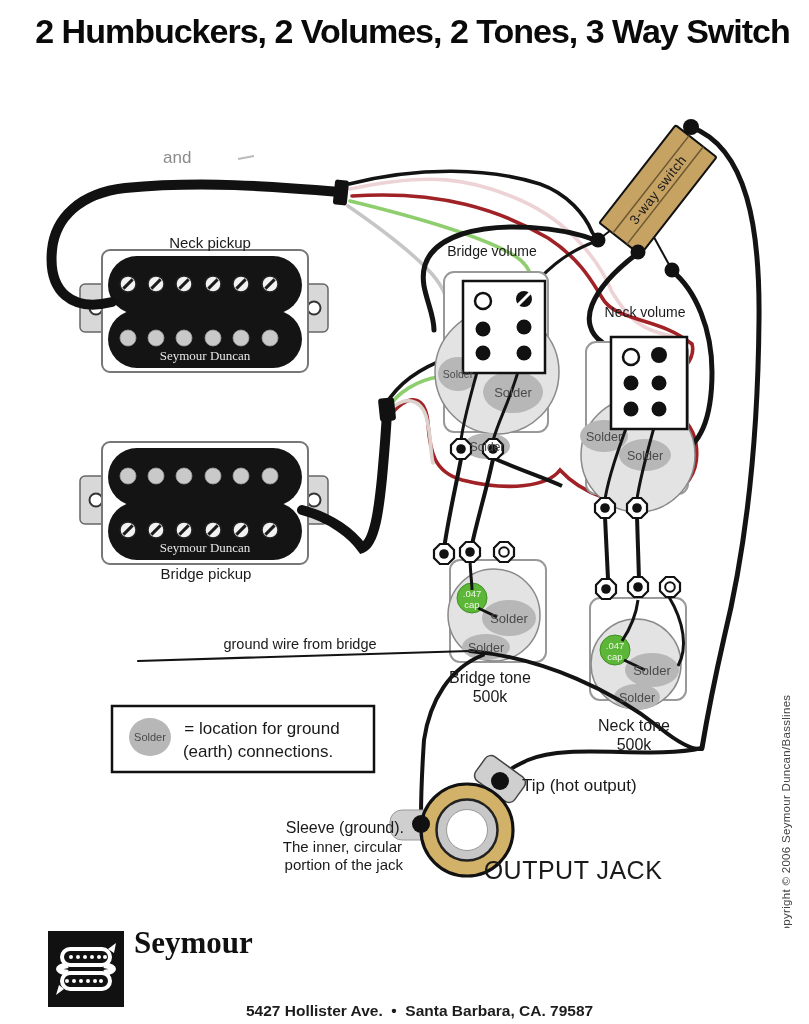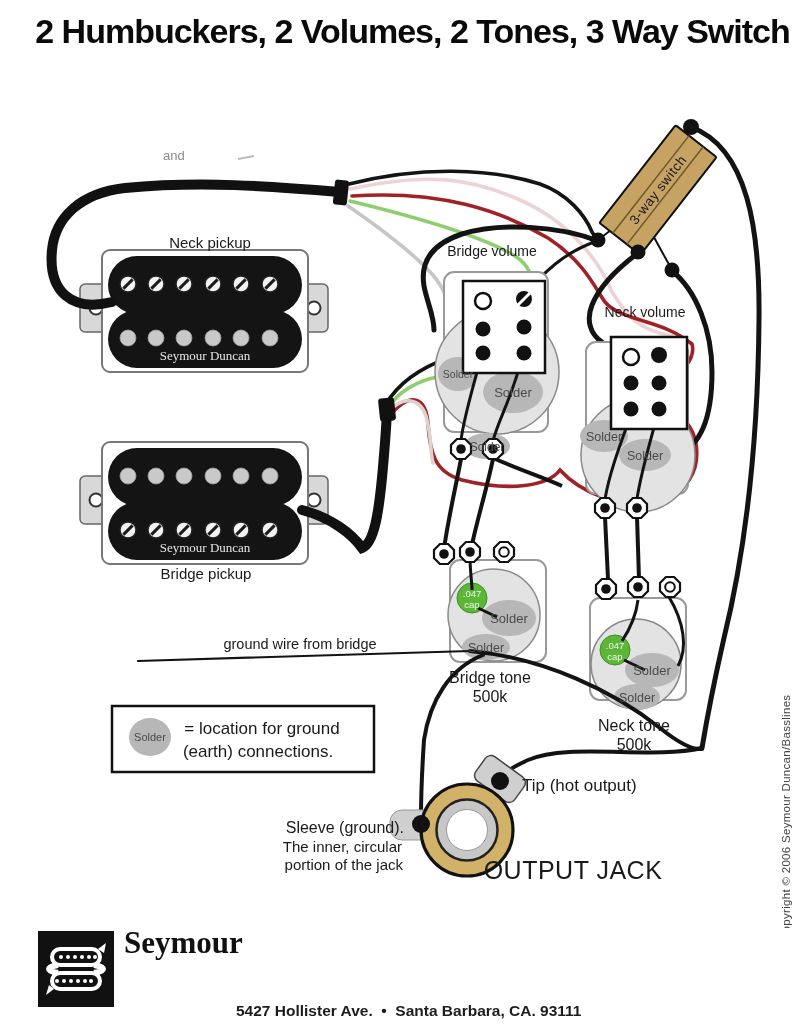--- a/index.html
+++ b/index.html
@@ -4,27 +4,27 @@
 <style>
   html,body{margin:0;padding:0;background:#fff;}
   #page{position:relative;width:809px;height:1024px;background:#fff;overflow:hidden;
         font-family:"Liberation Sans",sans-serif;}
   #title{position:absolute;top:12px;left:0;width:809px;text-align:center;
          font-size:34px;font-weight:700;letter-spacing:-1px;color:#0a0a0a;padding-left:8px;}
   svg{position:absolute;top:0;left:0;}
   #diagram{top:58px;}
   .lbl{font-family:"Liberation Sans",sans-serif;fill:#1a1a1a;}
   .solder{font-family:"Liberation Sans",sans-serif;fill:#4a4a4a;}
-  #footer{position:absolute;left:36px;top:928px;width:760px;height:90px;}
+  #footer{position:absolute;left:46px;top:928px;width:760px;height:90px;}
   #logo{position:absolute;left:2px;top:3px;}
   #brand{position:absolute;left:88px;top:2px;font-family:"Liberation Serif",serif;
          font-weight:700;font-size:31px;line-height:25px;color:#101010;}
   #brand sup{font-size:10px;}
   #addr{position:absolute;left:200px;top:33px;font-size:15.5px;font-weight:700;color:#1c1c1c;line-height:20px;white-space:pre;}
-  #artifact{position:absolute;left:163px;top:148px;font-size:13px;color:#777;opacity:.85;}
+  #artifact{position:absolute;left:163px;top:148px;font-size:17px;color:#777;opacity:.85;}
 </style>
 </head>
 <body>
 
 <div id="page">
 
   <div id="title">2 Humbuckers, 2 Volumes, 2 Tones, 3 Way Switch</div>
   <div id="artifact">and</div>
 
   <svg id="diagram" width="809" height="870" viewBox="0 58 809 870">
@@ -304,18 +304,18 @@
           <circle cx="47" cy="50" r="2"></circle>
           <circle cx="53" cy="50" r="2"></circle>
       </g>
       <path d="M 60 18 L 68 12 L 66 22 Z" fill="#fff"></path>
       <path d="M 16 58 L 8 64 L 11 54 Z" fill="#fff"></path>
     </svg>
     <div id="brand">
       <div><span>Seymour</span></div>
     </div>
     <div id="addr">
-      <div>5427 Hollister Ave.  •  Santa Barbara, CA. 93111</div>
+      <div>5427 Hollister Ave.  •  Santa Barbara, CA. 79587</div>
       
     </div>
   </div>
 
 </div>
 
 </body></html>

